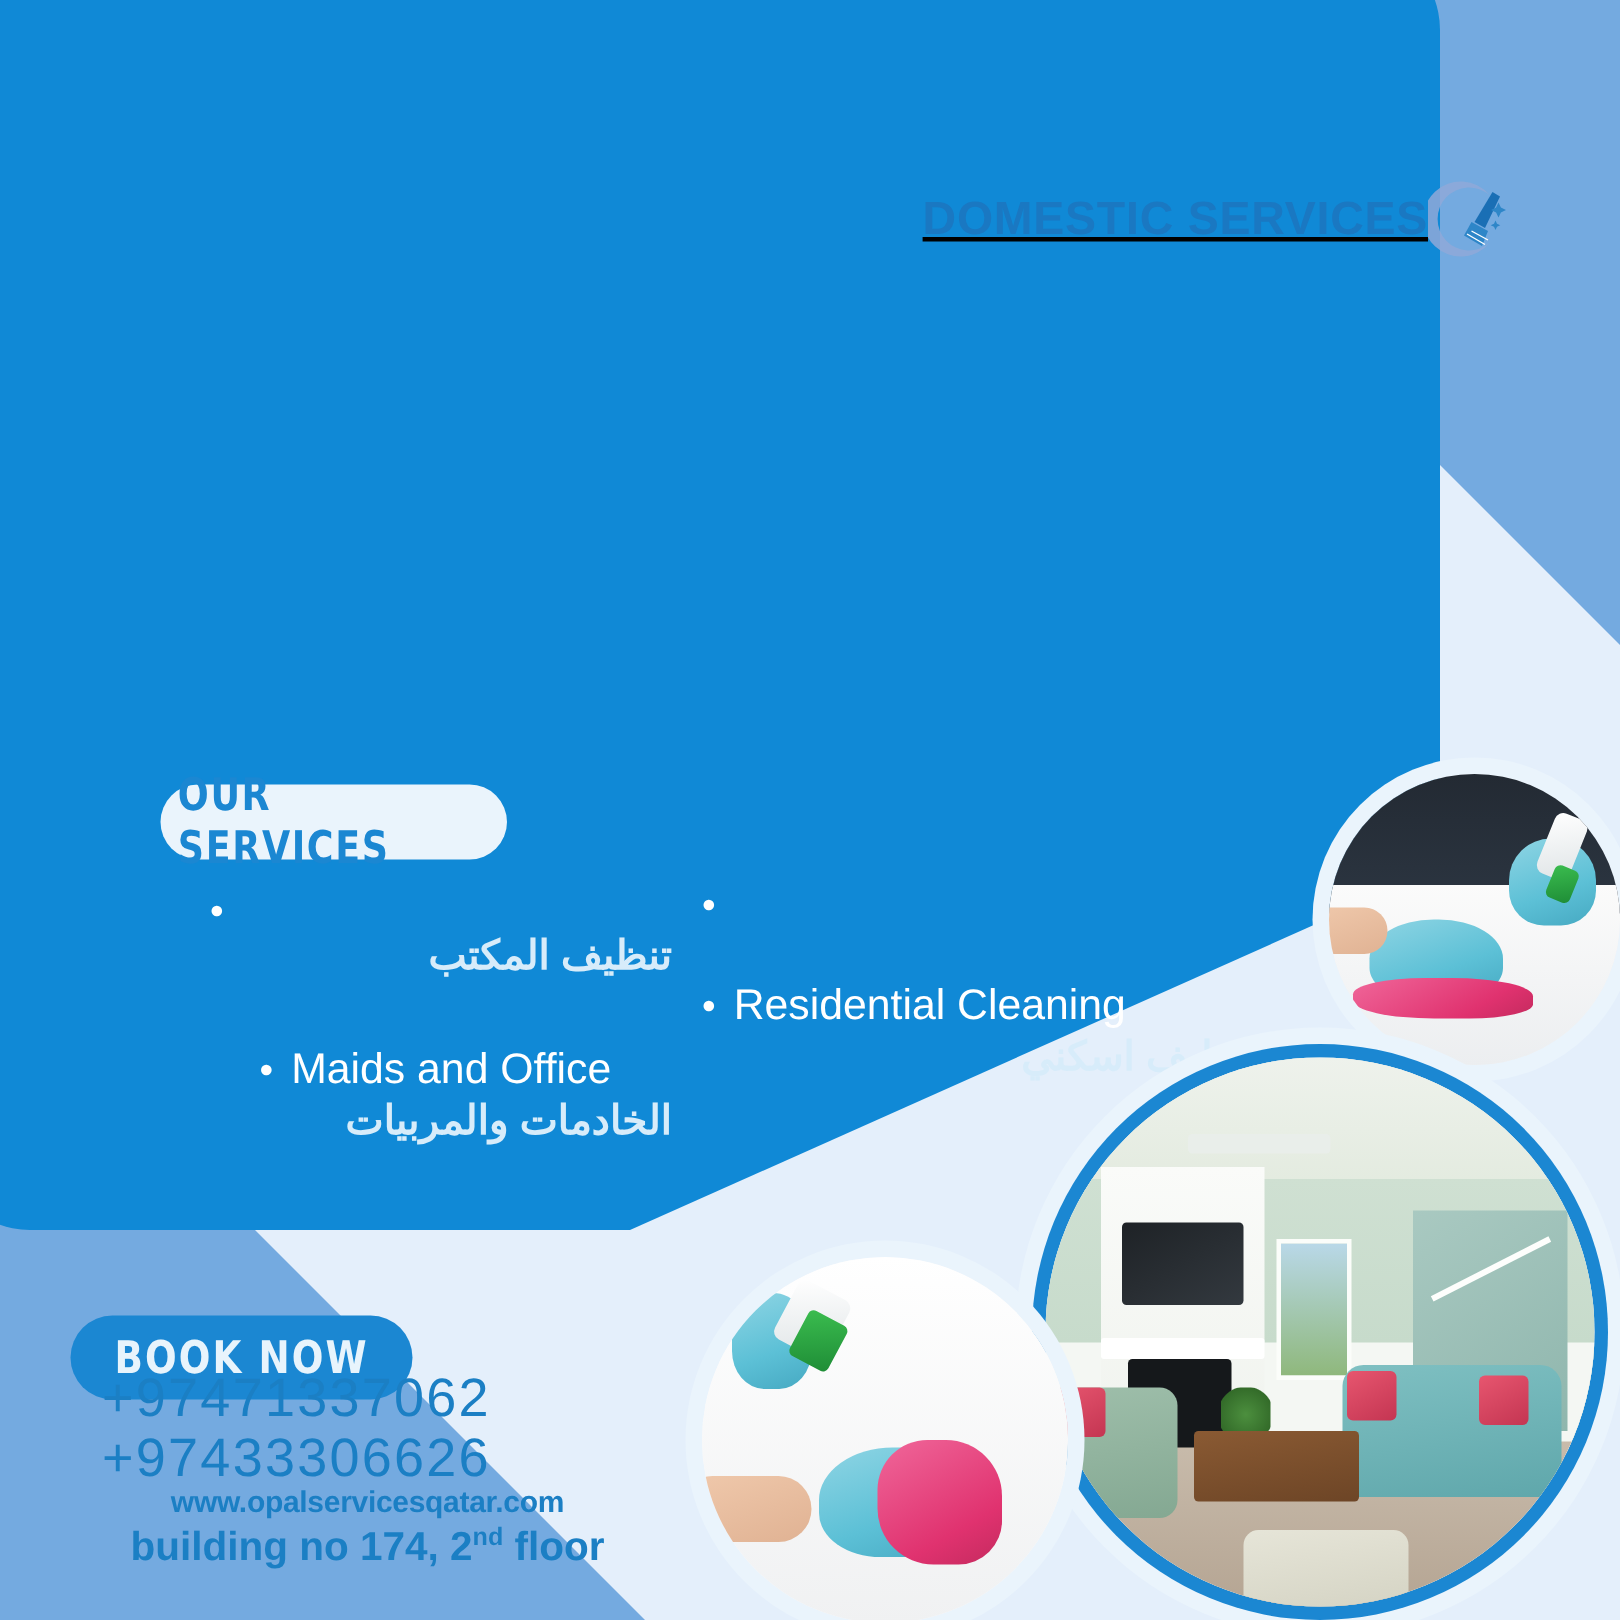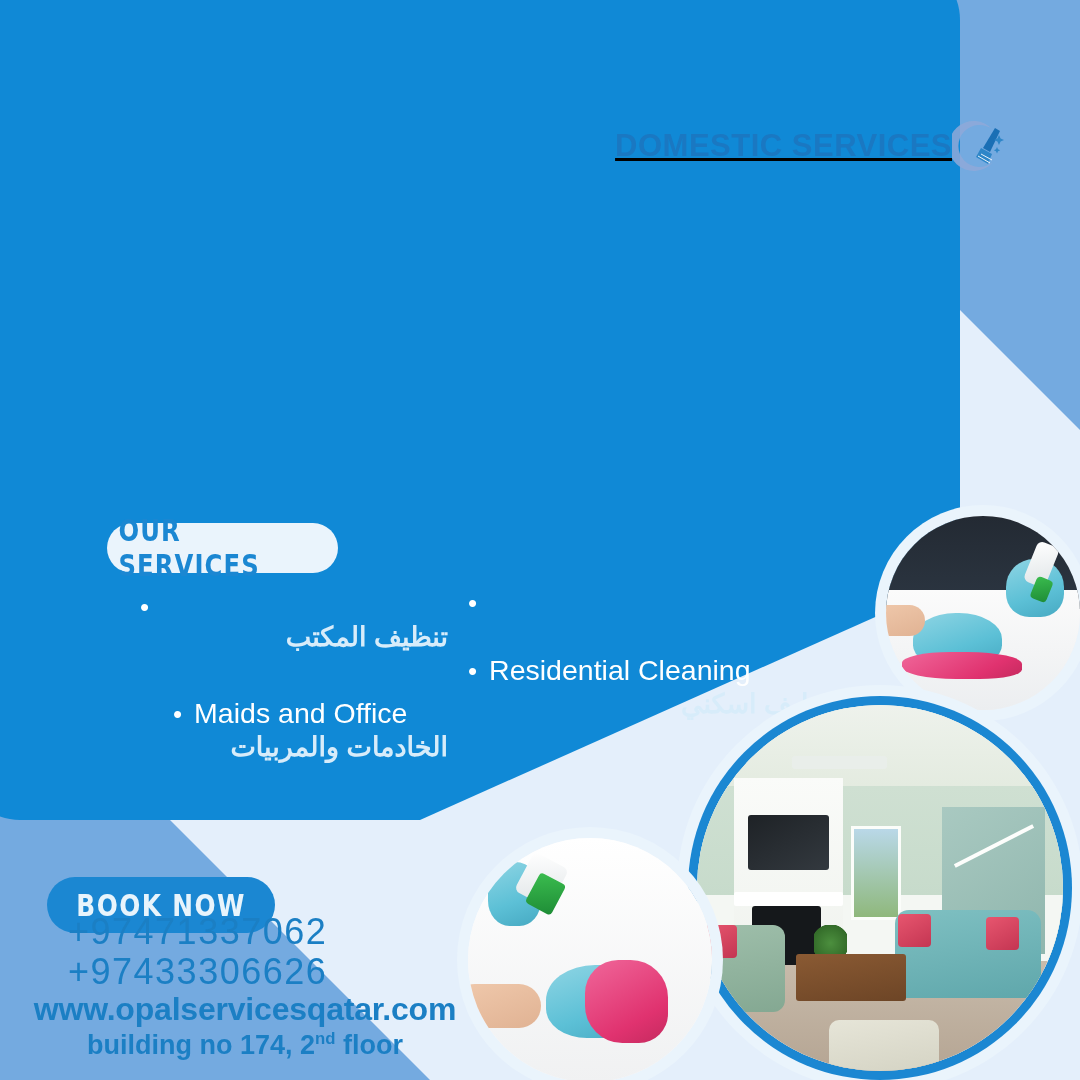--- a/index.html
+++ b/index.html
@@ -226,21 +226,21 @@
   }
   .phone {
     font-size: 36px;
     font-weight: 400;
     letter-spacing: 1.5px;
     line-height: 1.12;
     text-align: left;
     padding-left: 68px;
   }
   .website {
-    font-size: 32px;
+    font-size: 20px;
     font-weight: 700;
     letter-spacing: -0.2px;
     margin-top: -2px;
     padding-left: 30px;
   }
   .address {
     font-size: 27px;
     font-weight: 700;
     margin-top: 1px;
     padding-left: 30px;

